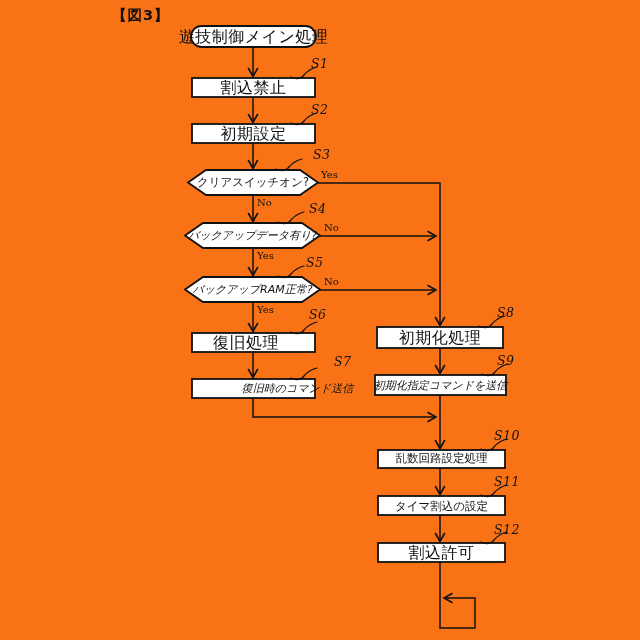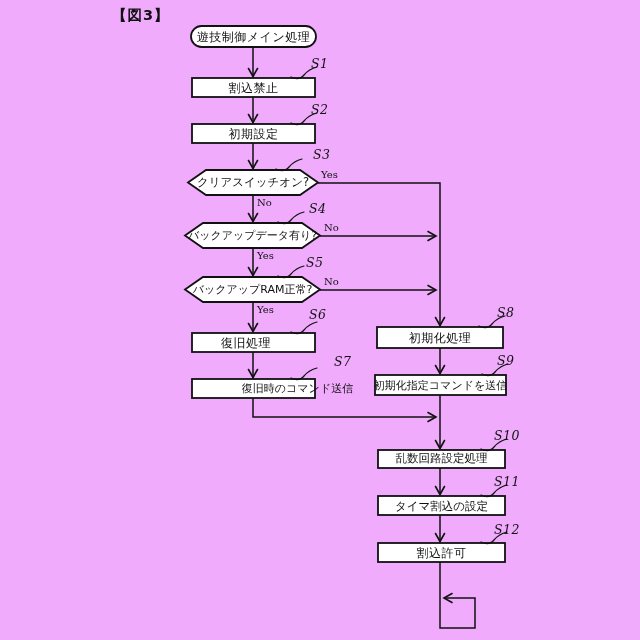--- a/index.html
+++ b/index.html
@@ -1,36 +1,36 @@
 <!DOCTYPE html>
 <html><head>
 <meta charset="utf-8">
 <style>
   html,body{margin:0;padding:0;background:#ffffff;}
   .canvas{
     position:relative;
     width:640px;height:640px;
-    background:#f0abfc;
+    background:#f97316;
     font-family:"DejaVu Sans",sans-serif;
     color:#111111;
     overflow:hidden;
   }
   .canvas svg{position:absolute;left:0;top:0;}
   .fig-label{
     position:absolute;left:112px;top:6px;
     font-size:14.5px;font-weight:bold;letter-spacing:1px;
   }
   .nt{
     position:absolute;
     display:flex;align-items:center;justify-content:center;
     white-space:nowrap;
-    font-size:12px;font-weight:500;letter-spacing:0.5px;
+    font-size:16px;font-weight:500;letter-spacing:0.5px;
     line-height:1;
   }
-  .nt.sm{font-size:11px;letter-spacing:0;}
+  .nt.sm{font-size:11px;letter-spacing:0;font-style:italic;}
   .nt.md{font-size:11.5px;letter-spacing:0;}
   .sid{
     position:absolute;
     font-family:"DejaVu Serif",serif;
     font-style:italic;
     font-size:12.5px;line-height:1;
     letter-spacing:0.5px;
   }
   .br{
     position:absolute;

